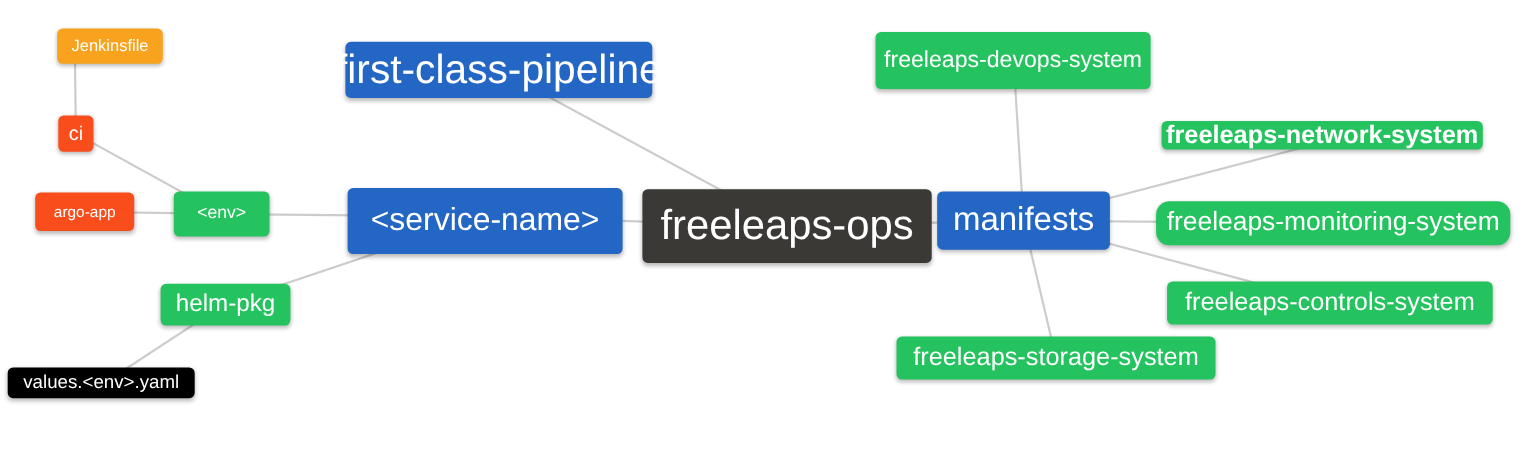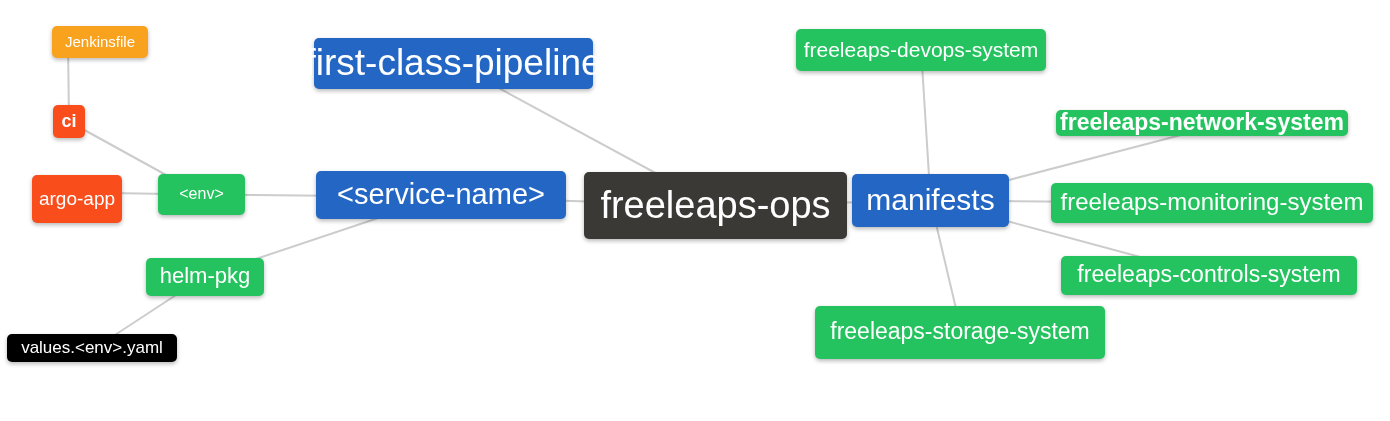--- a/index.html
+++ b/index.html
@@ -61,69 +61,69 @@
       <line x1="930.5" y1="200.5" x2="1202" y2="129.5" stroke="#CCCCCC" stroke-width="2"></line>
       <line x1="930.5" y1="200.5" x2="1212" y2="203" stroke="#CCCCCC" stroke-width="2"></line>
       <line x1="930.5" y1="200.5" x2="1209" y2="275.5" stroke="#CCCCCC" stroke-width="2"></line>
       <line x1="930.5" y1="200.5" x2="960" y2="325.5" stroke="#CCCCCC" stroke-width="2"></line>
     </svg>
 
   <div class="node" style="left: 20px; top: 26px; width: 96px; height: 32px; font-size: 15px; background: rgb(248, 162, 29); margin-left: 32px;">
     <span class="node-label">Jenkinsfile</span>
   </div>
 
-  <div class="node" style="left: 53px; top: 105px; width: 32px; height: 33px; font-size: 18px; background: rgb(249, 77, 28); font-weight: bold;">
+  <div class="node" style="left: 53px; top: 105px; width: 32px; height: 33px; font-size: 18px; background: rgb(249, 77, 28);">
     <span class="node-label">ci</span>
   </div>
 
-  <div class="node" style="left: 32px; top: 175px; width: 90px; height: 48px; font-size: 19px; background: rgb(249, 77, 28);">
+  <div class="node" style="left: 32px; top: 175px; width: 90px; height: 35px; font-size: 14px; background: rgb(249, 77, 28);">
     <span class="node-label">argo-app</span>
   </div>
 
   <div class="node" style="left: 158px; top: 174px; width: 87px; height: 41px; font-size: 16px; background: rgb(37, 195, 95);">
     <span class="node-label">&lt;env&gt;</span>
   </div>
 
   <div class="node" style="left: 146px; top: 258px; width: 118px; height: 38px; font-size: 22px; background: rgb(37, 195, 95);">
     <span class="node-label">helm-pkg</span>
   </div>
 
   <div class="node" style="left: 7px; top: 334px; width: 170px; height: 28px; font-size: 17px; background: #000000;">
     <span class="node-label">values.&lt;env&gt;.yaml</span>
   </div>
 
   <div class="node" style="left: 314px; top: 38px; width: 279px; height: 51px; font-size: 37px; background: rgb(35, 102, 196);">
     <span class="node-label">first-class-pipeline</span>
   </div>
 
-  <div class="node" style="left: 316px; top: 171px; width: 250px; height: 48px; font-size: 29px; background: rgb(35, 102, 196); justify-content: center;">
+  <div class="node" style="left: 316px; top: 171px; width: 250px; height: 60px; font-size: 29px; background: rgb(35, 102, 196); justify-content: center;">
     <span class="node-label">&lt;service-name&gt;</span>
   </div>
 
   <div class="node" style="left: 584px; top: 172px; width: 263px; height: 67px; font-size: 38px; background: rgb(59, 57, 54);">
     <span class="node-label">freeleaps-ops</span>
   </div>
 
   <div class="node" style="left: 852px; top: 174px; width: 157px; height: 53px; font-size: 30px; background: rgb(35, 102, 196);">
     <span class="node-label">manifests</span>
   </div>
 
-  <div class="node" style="left: 796px; top: 29px; width: 250px; height: 42px; font-size: 21px; background: rgb(37, 195, 95);">
+  <div class="node" style="left: 796px; top: 29px; width: 250px; height: 52px; font-size: 21px; background: rgb(37, 195, 95);">
     <span class="node-label">freeleaps-devops-system</span>
   </div>
 
   <div class="node" style="left: 1056px; top: 110px; width: 292px; height: 26px; font-size: 23px; background: rgb(37, 195, 95); font-weight: bold;">
     <span class="node-label">freeleaps-network-system</span>
   </div>
 
-  <div class="node" style="left: 1051px; top: 183px; width: 322px; height: 40px; font-size: 24px; background: rgb(37, 195, 95);">
+  <div class="node" style="left: 1051px; top: 183px; width: 322px; height: 40px; font-size: 24px; background: rgb(37, 195, 95); border-radius: 12px;">
     <span class="node-label">freeleaps-monitoring-system</span>
   </div>
 
   <div class="node" style="left: 1061px; top: 256px; width: 296px; height: 39px; font-size: 23px; background: rgb(37, 195, 95);">
     <span class="node-label">freeleaps-controls-system</span>
   </div>
 
-  <div class="node" style="left: 815px; top: 306px; width: 290px; height: 53px; font-size: 23px; background: rgb(37, 195, 95);">
+  <div class="node" style="left: 815px; top: 306px; width: 290px; height: 39px; font-size: 23px; background: rgb(37, 195, 95);">
     <span class="node-label">freeleaps-storage-system</span>
   </div>
 
 </div>
 
 </body></html>

